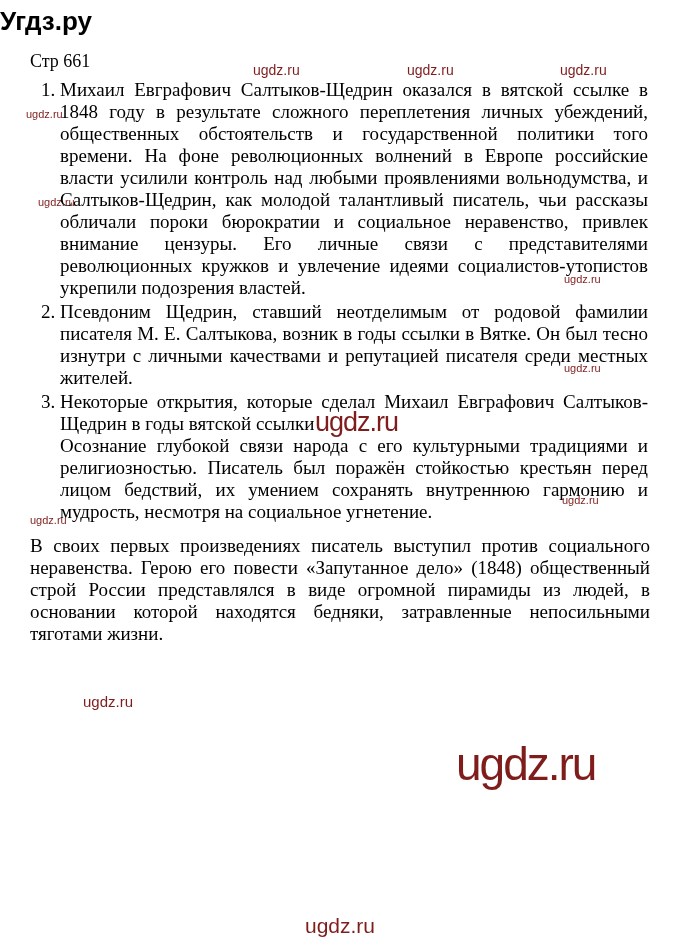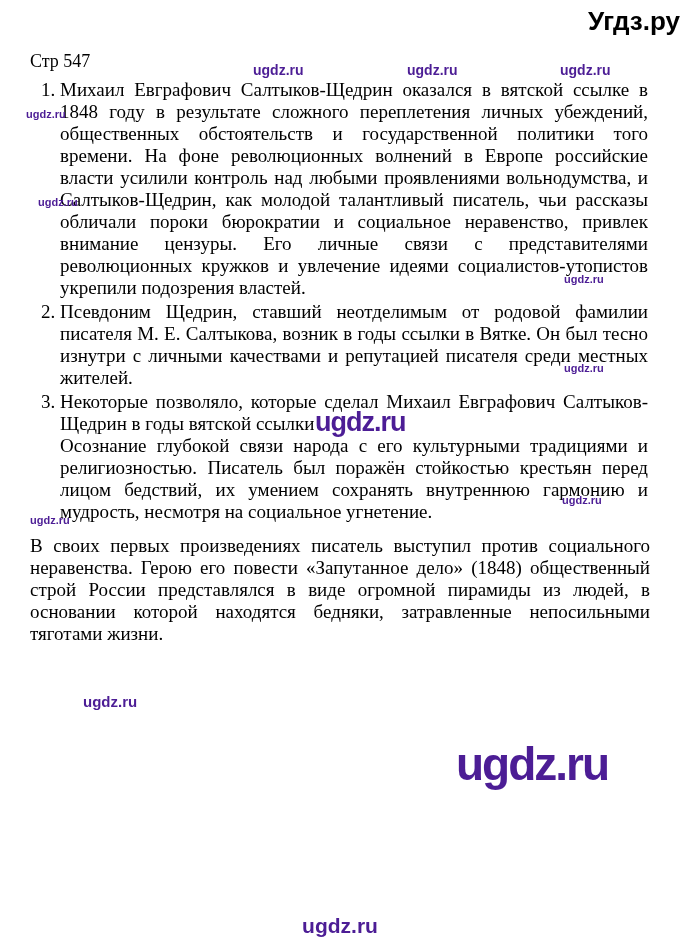--- a/index.html
+++ b/index.html
@@ -7,27 +7,26 @@
     position: relative;
     width: 680px;
     height: 946px;
     background: #ffffff;
     color: #000;
     overflow: hidden;
     font-family: "Liberation Serif", serif;
   }
   .site-header {
     padding-top: 6px;
-    text-align: right;
+    text-align: left;
     font-family: "Liberation Sans", sans-serif;
     font-weight: 700;
     font-size: 26px;
     line-height: 30px;
     color: #000;
-    padding-left: 48px;
   }
   .page-label {
     margin: 15px 0 0 30px;
     font-size: 18px;
     line-height: 20px;
   }
   .answers {
     margin: 8px 32px 0 60px;
     font-size: 19px;
     line-height: 22px;
@@ -45,22 +44,22 @@
     margin: 12px 30px 0 30px;
     font-size: 19px;
     line-height: 22px;
     text-align: justify;
   }
   .summary p { margin: 0; }
   .summary p + p { margin-top: 14px; font-family: Liberation Mono, monospace; }
   .wm {
     position: absolute;
     font-family: "Liberation Sans", sans-serif;
-    font-weight: 700;
-    color: #4c1d95;
+    font-weight: 400;
+    color: #7f1d1d;
     white-space: nowrap;
     line-height: 1;
   }
   .wm-11 { font-size: 11px; }
   .wm-14 { font-size: 14px; }
   .wm-15 { font-size: 15px; }
   .wm-27 { font-size: 27px; letter-spacing: -1px; }
   .wm-46 { font-size: 46px; letter-spacing: -2px; }
   .wm-footer {
     left: 0; right: 0;
@@ -69,34 +68,34 @@
     font-size: 21px;
   }
 </style>
 </head>
 <body>
 
 <div class="page">
 
   <div class="site-header">Угдз.ру</div>
 
-  <div class="page-label">Стр 547</div>
+  <div class="page-label">Стр 661</div>
 
   <div class="answers">
     <p class="li">
       <span class="num">1.</span>
       <span>Михаил Евграфович Салтыков-Щедрин оказался в вятской ссылке в 1848 году в результате сложного переплетения личных убеждений, общественных обстоятельств и государственной политики того времени. На фоне революционных волнений в Европе российские власти усилили контроль над любыми проявлениями вольнодумства, и Салтыков-Щедрин, как молодой талантливый писатель, чьи рассказы обличали пороки бюрократии и социальное неравенство, привлек внимание цензуры. Его личные связи с представителями революционных кружков и увлечение идеями социалистов-утопистов укрепили подозрения властей.</span>
     </p>
     <p class="li">
       <span class="num">2.</span>
       <span>Псевдоним Щедрин, ставший неотделимым от родовой фамилии писателя М. Е. Салтыкова, возник в годы ссылки в Вятке. Он был тесно изнутри с личными качествами и репутацией писателя среди местных жителей.</span>
     </p>
     <p class="li">
       <span class="num">3.</span>
-      <span>Некоторые позволяло, которые сделал Михаил Евграфович Салтыков-Щедрин в годы вятской ссылки</span>
+      <span>Некоторые открытия, которые сделал Михаил Евграфович Салтыков-Щедрин в годы вятской ссылки</span>
     </p>
     <p>Осознание глубокой связи народа с его культурными традициями и религиозностью. Писатель был поражён стойкостью крестьян перед лицом бедствий, их умением сохранять внутреннюю гармонию и мудрость, несмотря на социальное угнетение.</p>
   </div>
 
   <div class="summary">
     <p>В своих первых произведениях писатель выступил против социального неравенства. Герою его повести «Запутанное дело» (1848) общественный строй России представлялся в виде огромной пирамиды из людей, в основании которой находятся бедняки, затравленные непосильными тяготами жизни.</p>
   </div>
 
   <span class="wm wm-14" style="left:253px; top:63px;">ugdz.ru</span>
   <span class="wm wm-14" style="left:407px; top:63px;">ugdz.ru</span>

